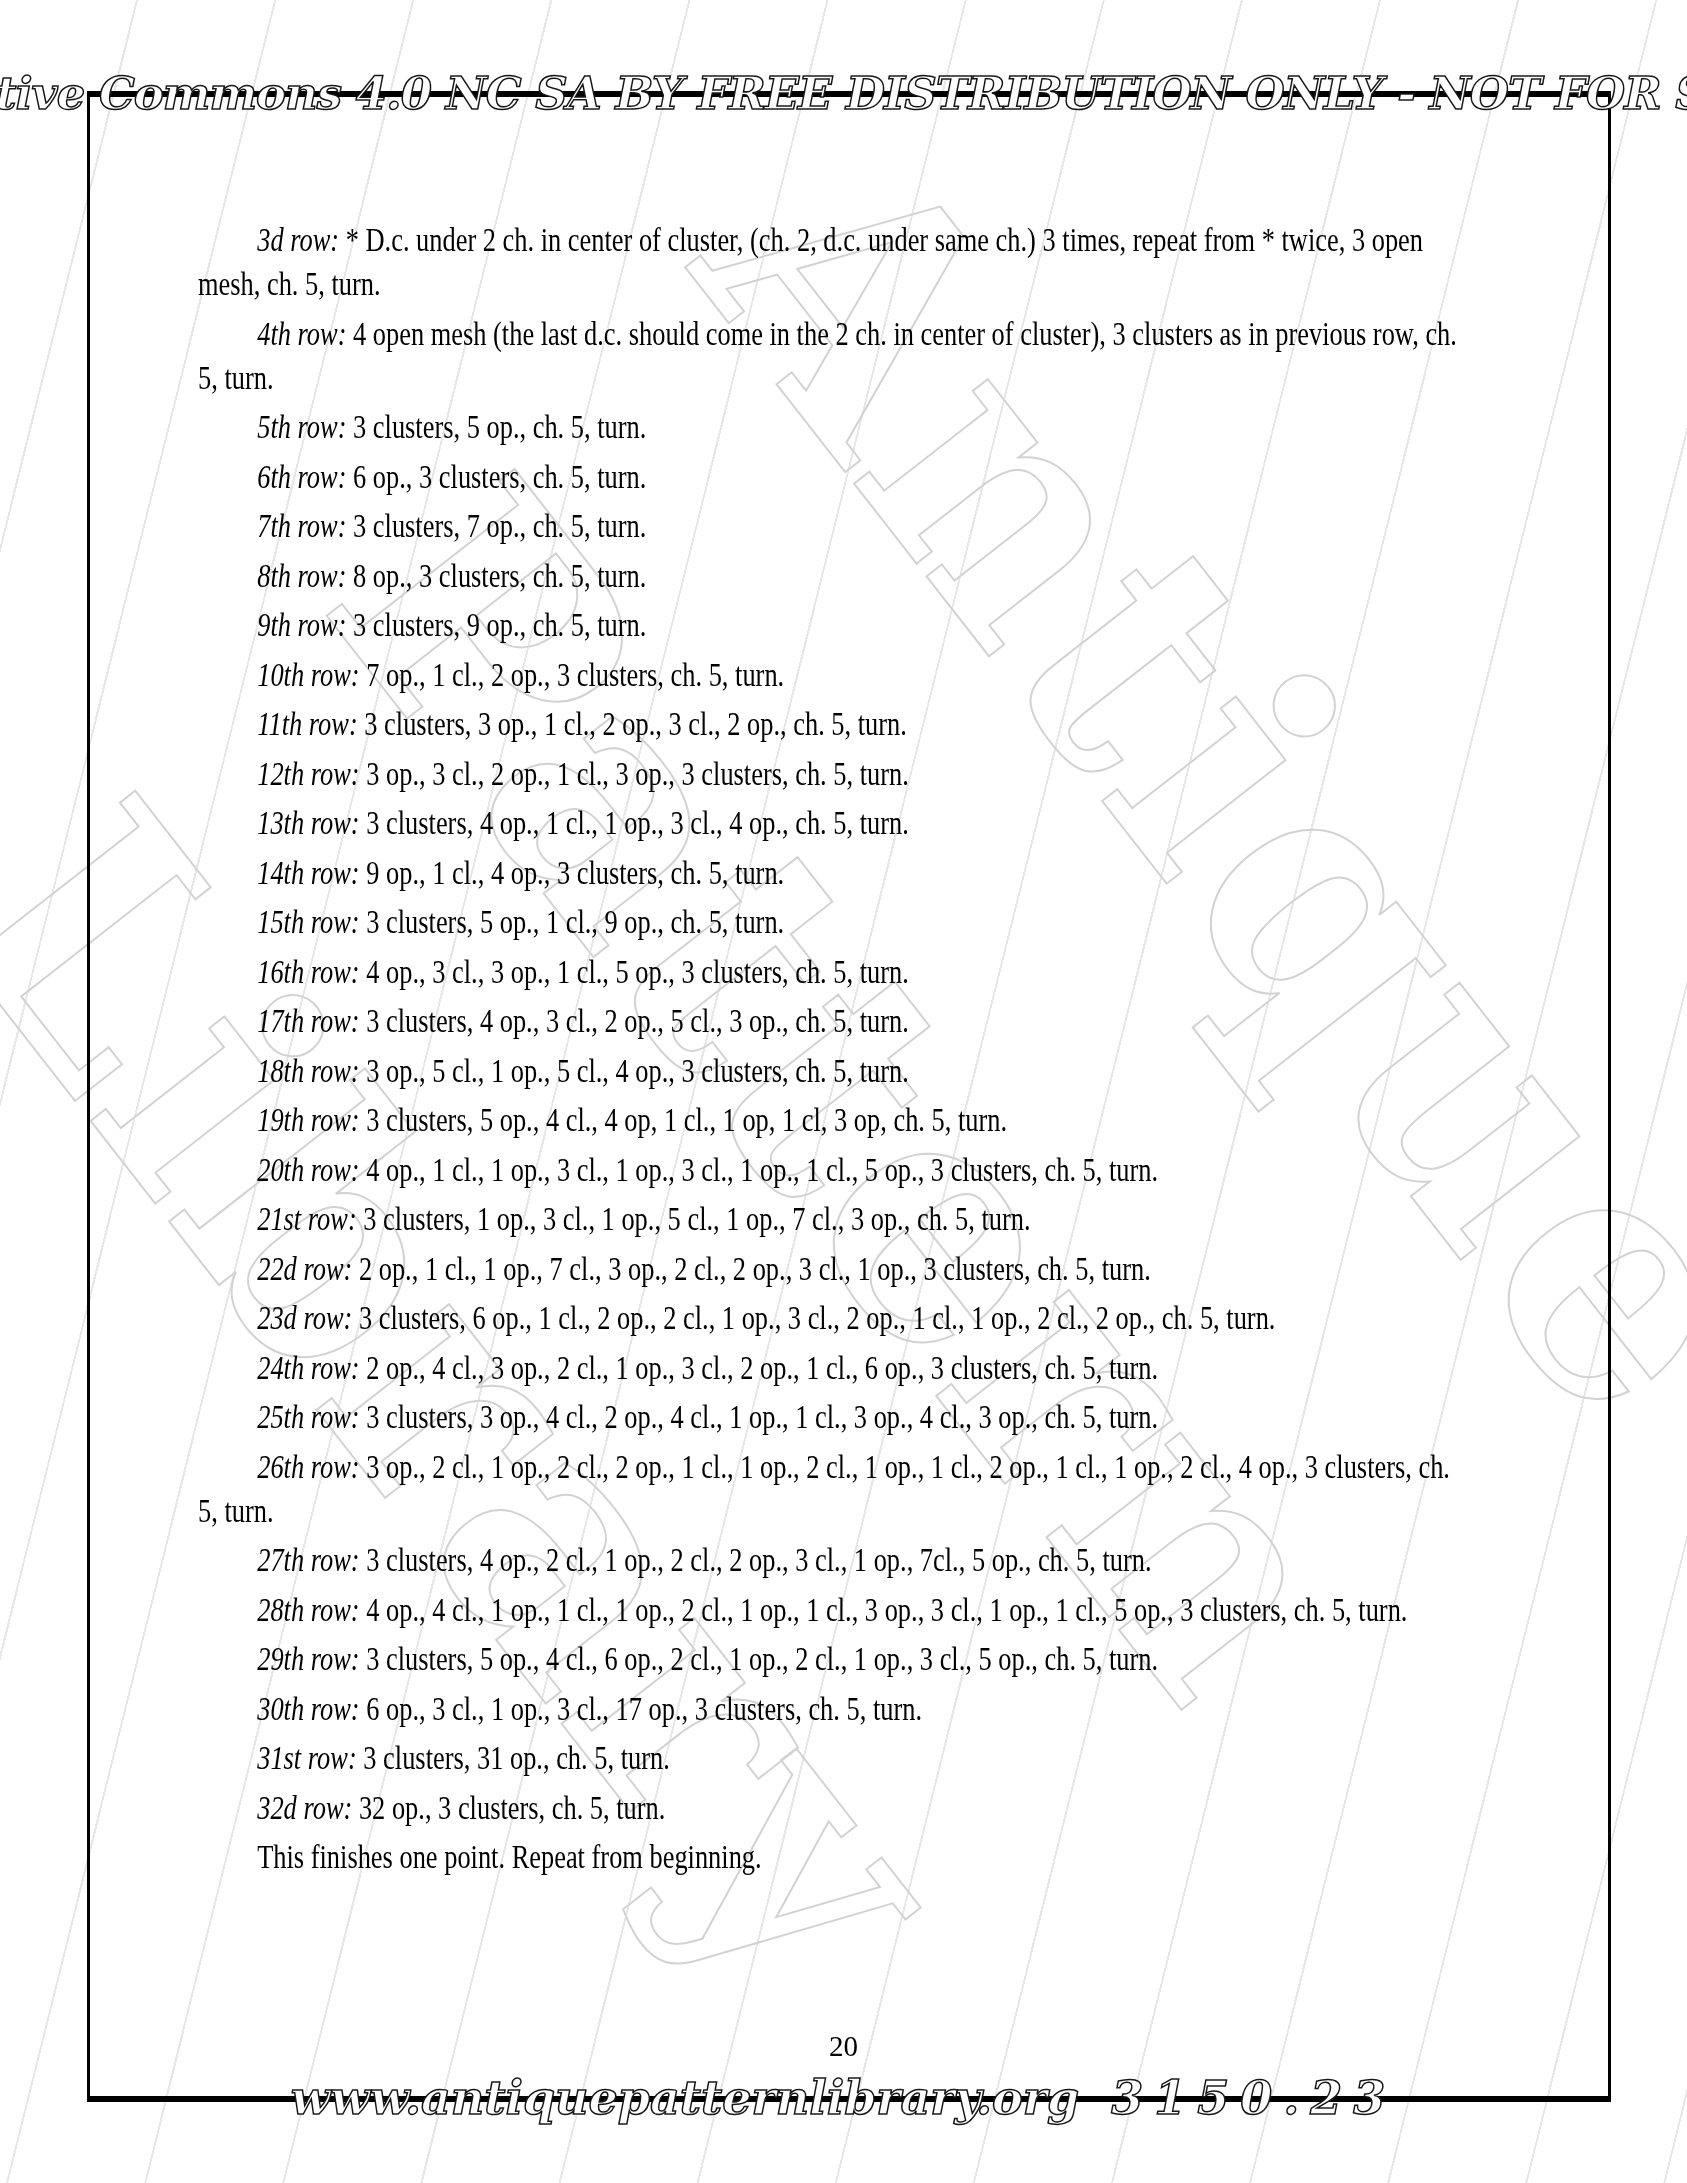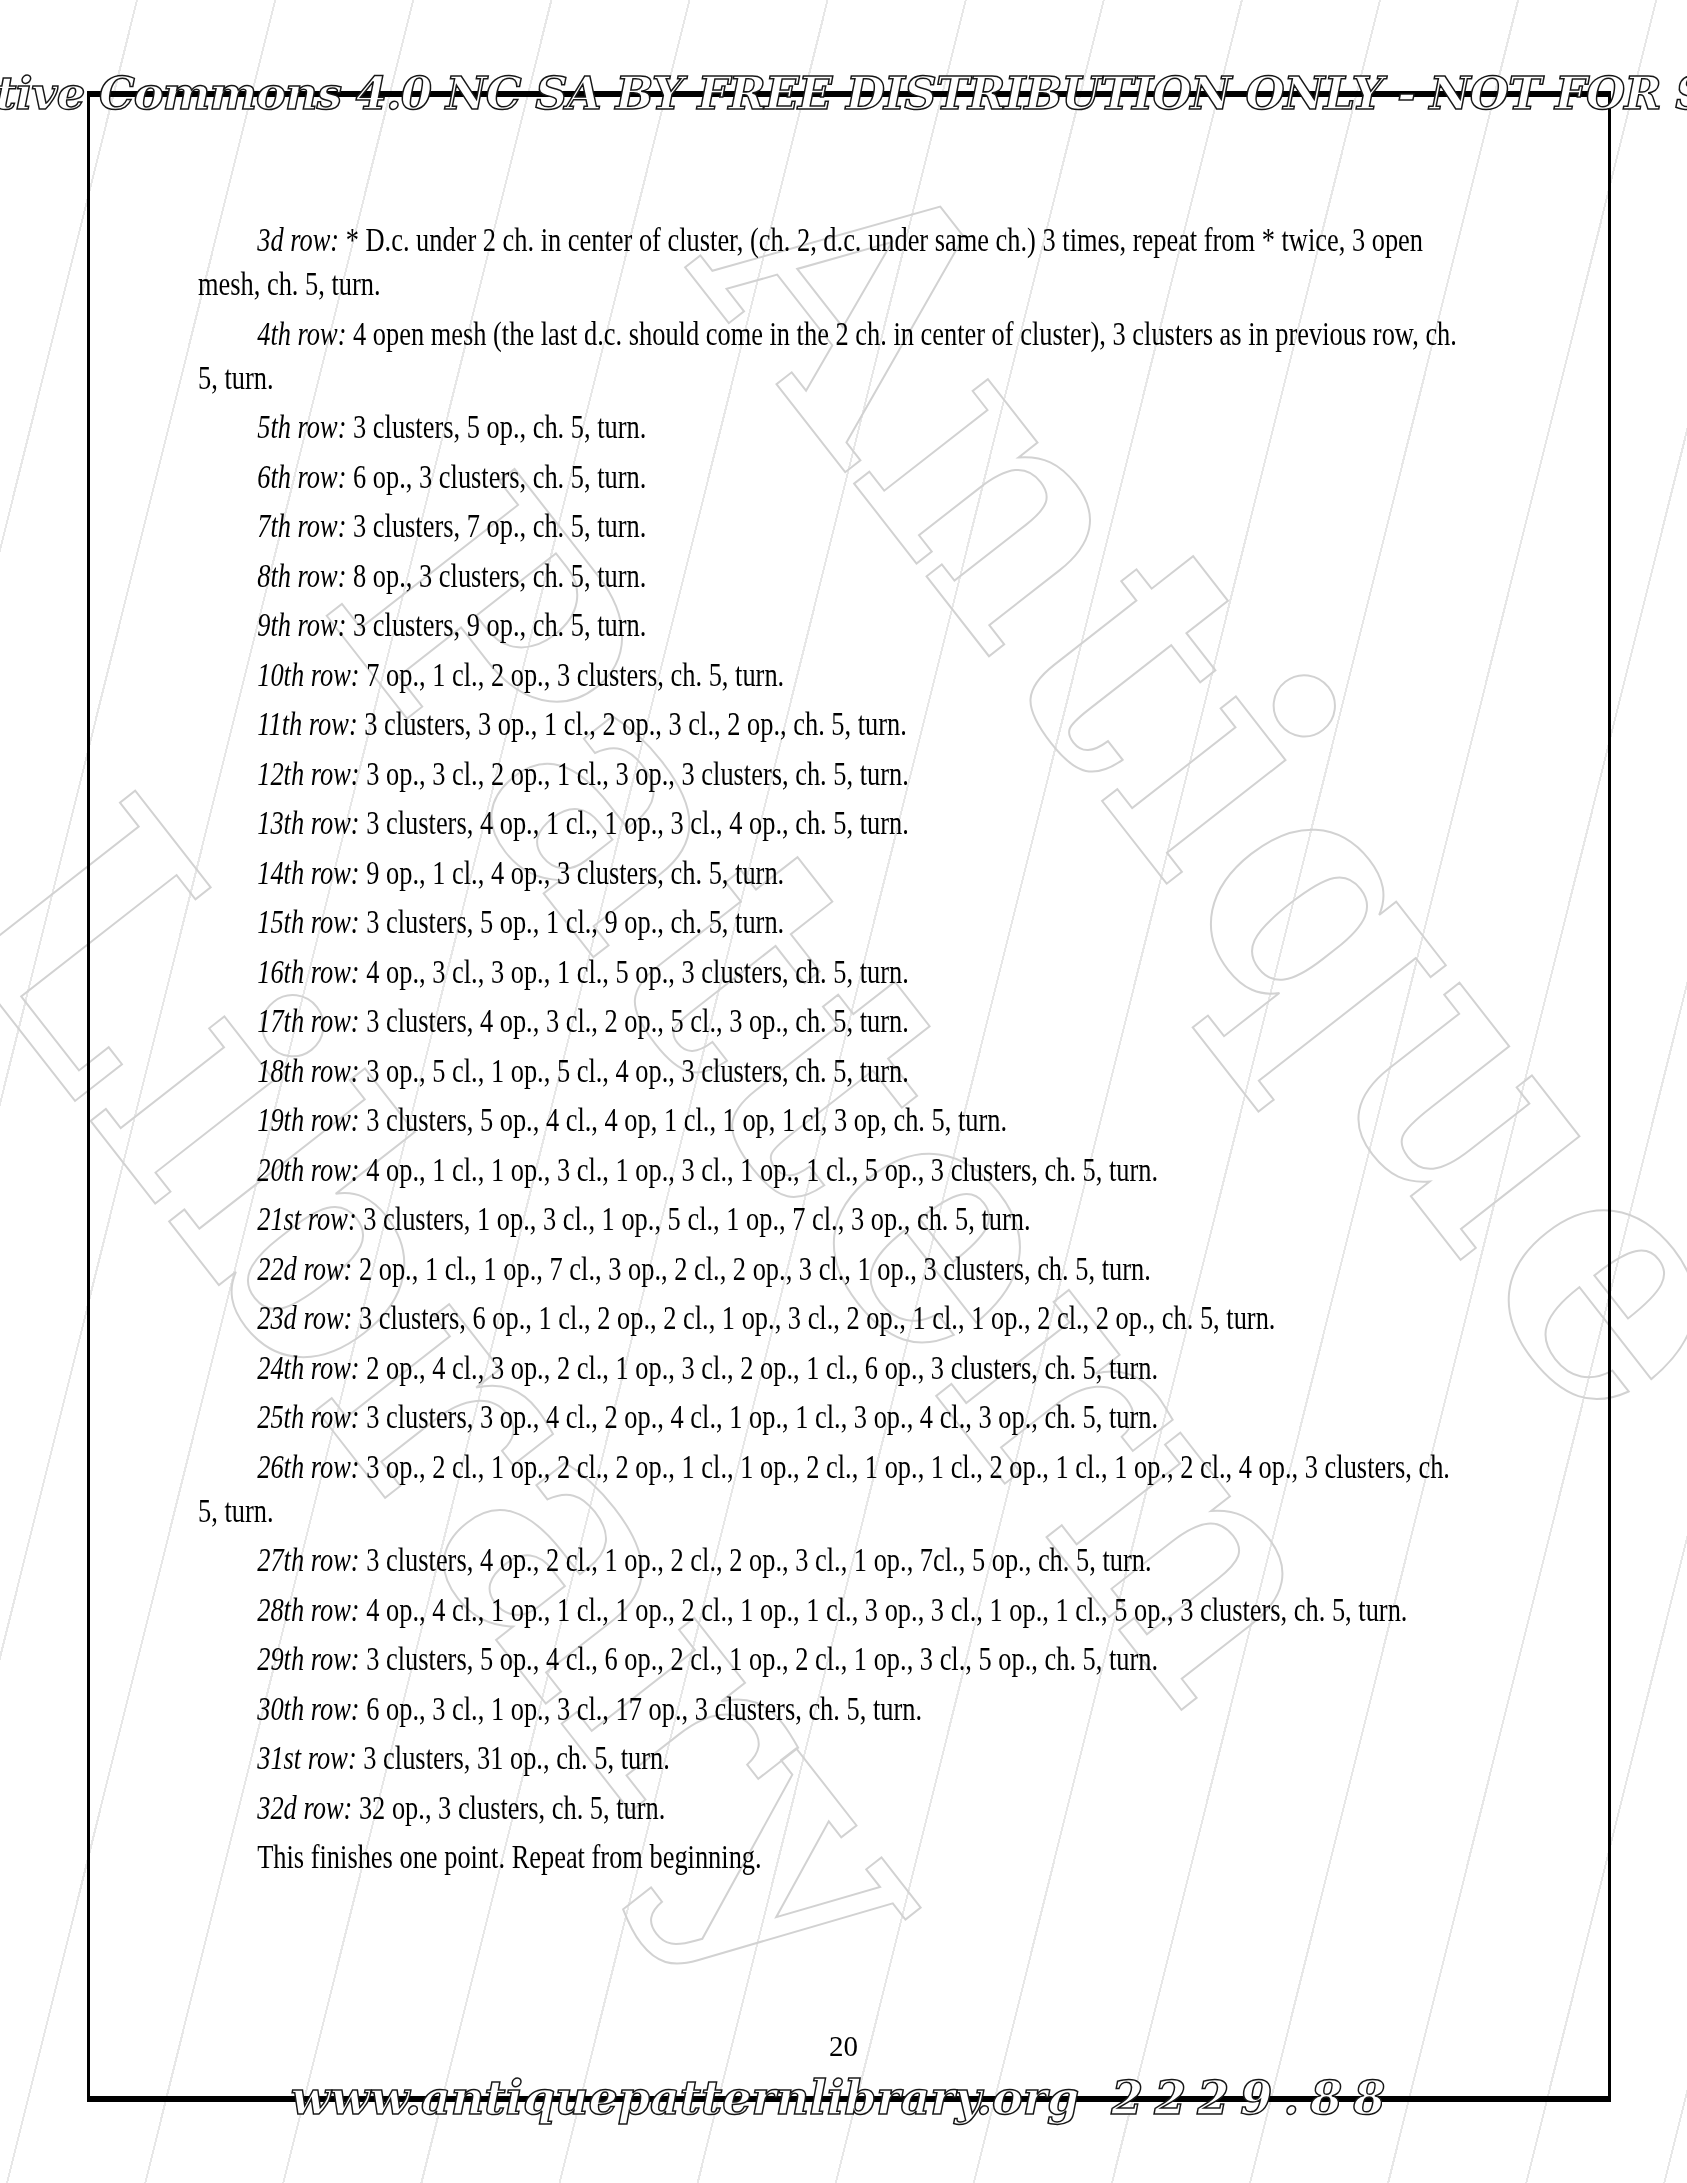--- a/index.html
+++ b/index.html
@@ -184,17 +184,17 @@
   <p><i class="row-label">31st row:</i> <span class="row-text">3 clusters, 31 op., ch. 5, turn.</span></p>
 
   <p><i class="row-label">32d row:</i> <span class="row-text">32 op., 3 clusters, ch. 5, turn.</span></p>
 
   <p><i class="row-label"></i> <span class="row-text">This finishes one point. Repeat from beginning.</span></p>
 </div>
 
   <div class="page-number">20</div>
 
   <div class="banner footer-banner">
-    <span>www.antiquepatternlibrary.org</span><span class="footer-edition">2229.88</span>
+    <span>www.antiquepatternlibrary.org</span><span class="footer-edition">3150.23</span>
   </div>
 
 </div>
 
 
 </body></html>

